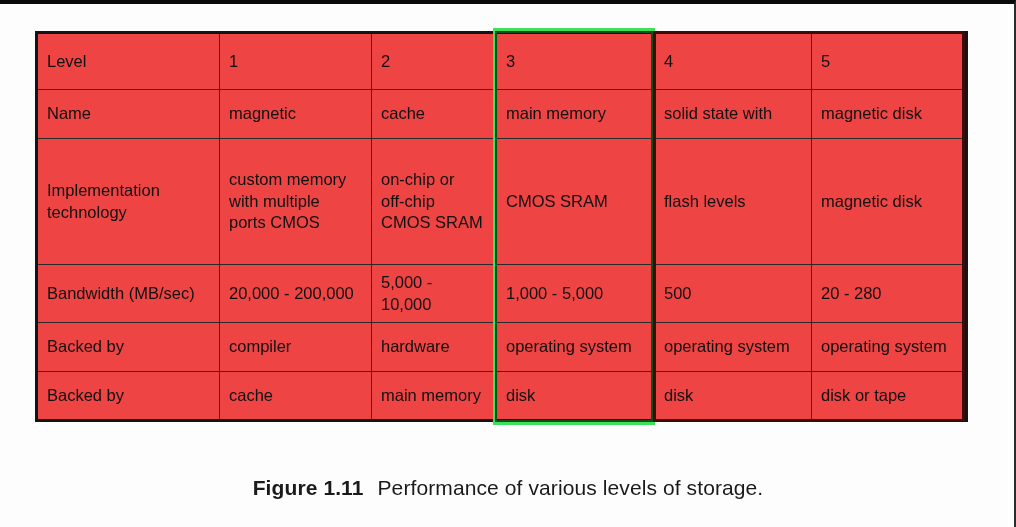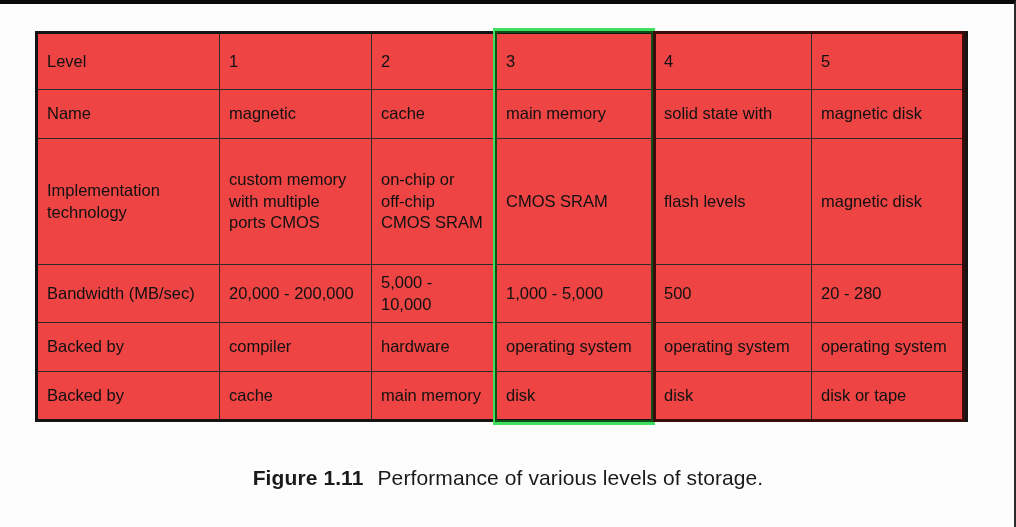--- a/index.html
+++ b/index.html
@@ -100,21 +100,21 @@
     height: 391px;
     border: 3px solid #3a0c0c;
     box-sizing: border-box;
     pointer-events: none;
   }
 
   
   #caption {
     position: absolute;
     left: 0;
-    top: 462px;
+    top: 472px;
     width: 1016px;
     text-align: center;
     font-size: 21px;
     color: #1a1a1a;
     letter-spacing: 0.1px;
   }
   #caption .cap-label {
     font-weight: bold;
     margin-right: 14px;
   }

